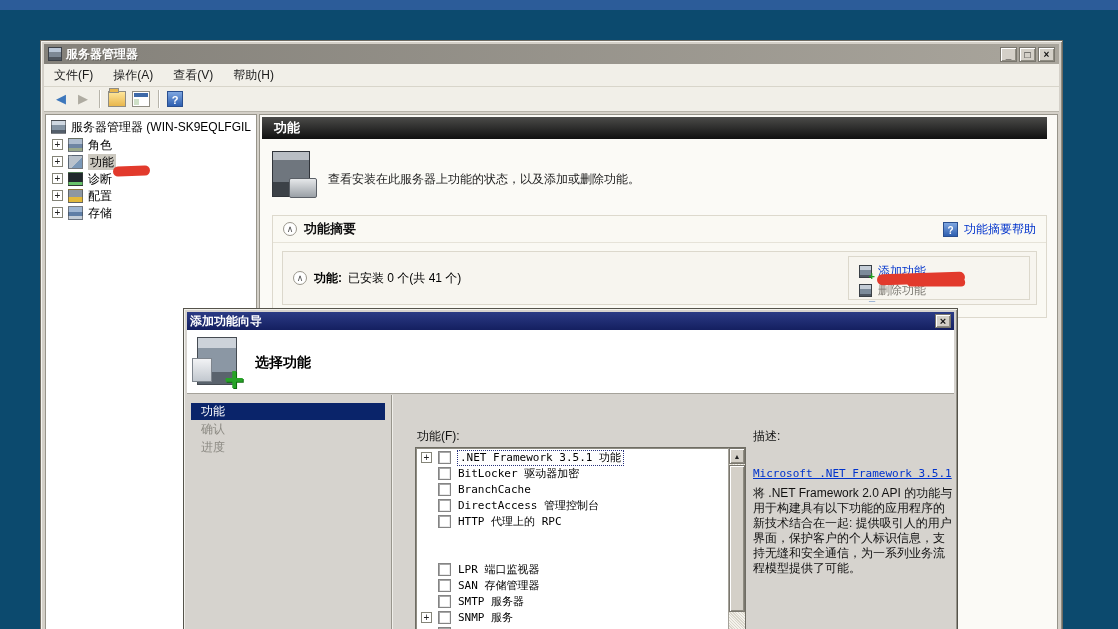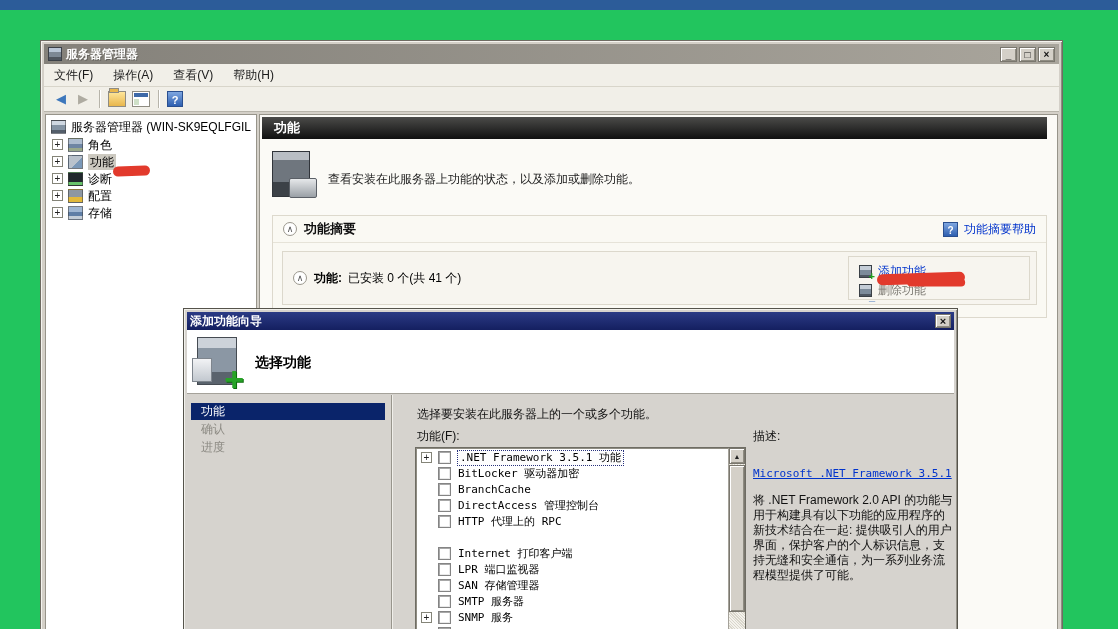--- a/index.html
+++ b/index.html
@@ -1,17 +1,17 @@
 <!DOCTYPE html>
 <html><head>
 <meta charset="utf-8">
 <style>
   * { margin:0; padding:0; box-sizing:border-box; }
   body { font-family:"Liberation Sans", sans-serif; }
-  .page { position:relative; width:1118px; height:629px; overflow:hidden; background:#22c55e; }
+  .page { position:relative; width:1118px; height:629px; overflow:hidden; background:#0c4a6e; }
   .desk-strip { position:absolute; left:0; top:0; width:100%; height:10px; background:#2c5c99; }
 
   
   .win { position:absolute; left:40px; top:40px; width:1023px; height:600px;
          background:#d4d0c8; border:1px solid #6e6b62; padding:3px;
          box-shadow:inset 1px 1px 0 #f5f4ef, inset -1px -1px 0 #8f8c82; }
   .win-title { height:20px; background:linear-gradient(90deg,#84817a,#a9a59c);
                display:flex; align-items:center; color:#fff; font-weight:bold; font-size:12px; padding:0 4px; }
   .win-title-icon { width:14px; height:14px; margin-right:4px;
         background:linear-gradient(180deg,#b9c6d6 0 4px,#7d8894 4px 9px,#4f565e 9px 14px);
@@ -132,21 +132,21 @@
   .feat-label.focused { outline:1px dotted #27317c; padding:0 2px; background:#fdfdfd; }
   .vscroll { position:absolute; right:0; top:0; bottom:0; width:17px; border-left:1px solid #a5a29a;
              background:repeating-linear-gradient(45deg,#f4f2ec 0 1px,#d9d6cb 1px 2px); }
   .vs-up { position:absolute; left:0; top:0; width:16px; height:16px; background:#d4d0c8; border:1px solid #7a776e;
            box-shadow:inset 1px 1px 0 #fff, inset -1px -1px 0 #8f8c82; font-size:7px; text-align:center; line-height:15px; color:#222; }
   .vs-thumb { position:absolute; left:0; top:17px; width:16px; height:147px; background:#d4d0c8; border:1px solid #7a776e;
               box-shadow:inset 1px 1px 0 #fff, inset -1px -1px 0 #8f8c82; }
   .dlg-desc { position:absolute; left:360px; top:33px; width:200px; }
   .desc-label { font-size:12px; color:#111; margin-bottom:18px; }
   .desc-link { font-family:"DejaVu Sans Mono", monospace; font-size:11px; color:#0033cc; text-decoration:underline; }
-  .desc-text { font-size:12px; color:#111; line-height:15px; margin-top:12px; }
+  .desc-text { font-size:12px; color:#111; line-height:15px; margin-top:5px; }
 </style>
 </head>
 <body>
 
 <div class="page">
   <div class="desk-strip"></div>
 
   <div class="win">
     <div class="win-title">
       <span class="win-title-icon"></span>
@@ -256,21 +256,20 @@
       </div>
       <div class="dlg-page-title">选择功能</div>
     </div>
     <div class="dlg-body">
       <div class="dlg-sidebar">
         <div class="step active">功能</div>
         <div class="step">确认</div>
         <div class="step">进度</div>
       </div>
       <div class="dlg-content">
-        <div class="dlg-instruction">选择要安装在此服务器上的一个或多个功能。</div>
         <div class="dlg-list-label">功能(F):</div>
 
         <div class="feature-list">
           <div class="feat-row" style="top:2px">
             <span class="feat-expander">+</span>
             <span class="feat-cb"></span>
             <span class="feat-label focused">.NET Framework 3.5.1 功能</span>
           </div>
           <div class="feat-row" style="top:18px">
             <span class="feat-cb"></span>
@@ -280,24 +279,20 @@
             <span class="feat-cb"></span>
             <span class="feat-label">BranchCache</span>
           </div>
           <div class="feat-row" style="top:50px">
             <span class="feat-cb"></span>
             <span class="feat-label">DirectAccess 管理控制台</span>
           </div>
           <div class="feat-row" style="top:66px">
             <span class="feat-cb"></span>
             <span class="feat-label">HTTP 代理上的 RPC</span>
-          </div>
-          <div class="feat-row" style="top:98px">
-            <span class="feat-cb"></span>
-            <span class="feat-label">Internet 打印客户端</span>
           </div>
           <div class="feat-row" style="top:114px">
             <span class="feat-cb"></span>
             <span class="feat-label">LPR 端口监视器</span>
           </div>
           <div class="feat-row" style="top:130px">
             <span class="feat-cb"></span>
             <span class="feat-label">SAN 存储管理器</span>
           </div>
           <div class="feat-row" style="top:146px">

